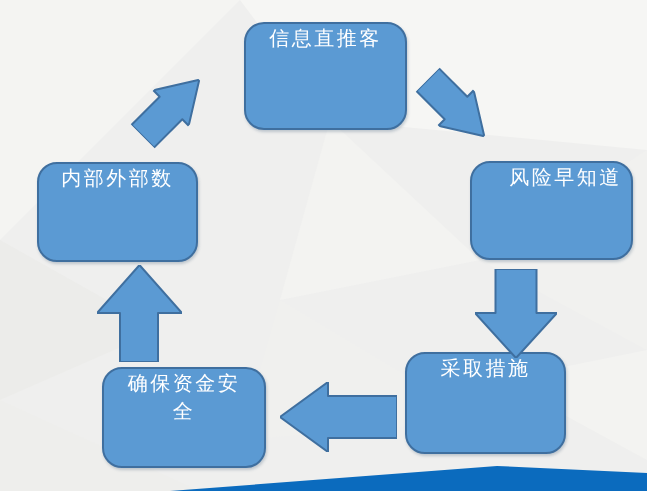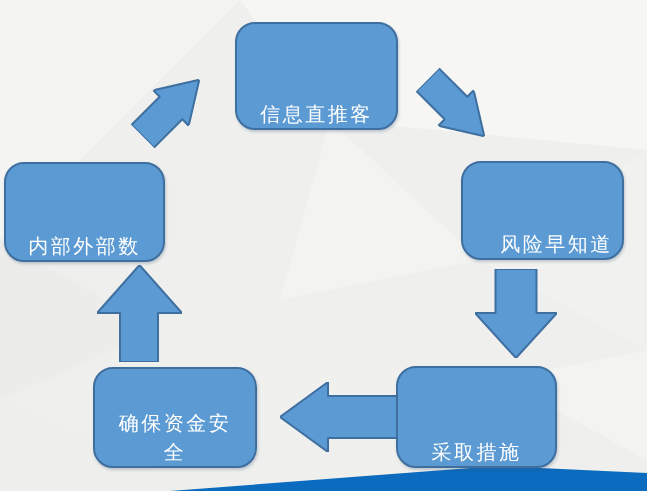--- a/index.html
+++ b/index.html
@@ -5,38 +5,39 @@
   html,body{margin:0;padding:0;background:#ffffff;}
   .stage{
     position:relative;width:647px;height:491px;overflow:hidden;
     background:#efefee;
     font-family:"DejaVu Serif", serif;
   }
   .bg-layer{position:absolute;left:0;top:0;width:647px;height:491px;}
   .node{
     position:absolute;box-sizing:border-box;
     background:#5b9ad3;border:2.5px solid #3f6f9f;border-radius:20px;
-    color:#ffffff;display:flex;align-items:flex-end;justify-content:center;
+    color:#ffffff;display:flex;align-items:flex-start;justify-content:center;
     text-align:center;font-size:20px;line-height:1.42;letter-spacing:2.5px;
     box-shadow:1px 2px 3px rgba(60,90,120,0.28);
+    margin-left:9px;
   }
   .node-label{width:100%;}
   .arrow{position:absolute;}
   .arrow polygon{
     fill:#5b9ad3;stroke:#3f6f9f;stroke-width:2;stroke-linejoin:round;
   }
   .rot45{transform:rotate(45deg);transform-origin:center;}
   .rotm45{transform:rotate(-45deg);transform-origin:center;}
 
   
   .n-info   {left:235px;top:22px; width:163px;height:108px;}
   .n-risk   {left:461px;top:161px;width:163px;height:99px;padding-left:28px;}
-  .n-meas   {left:396px;top:366px;width:161px;height:102px;}
+  .n-meas   {left:396px;top:352px;width:161px;height:102px;}
   .n-fund   {left:93px; top:367px;width:164px;height:101px;font-family:Liberation Serif, serif;}
-  .n-data   {left:4px; top:162px;width:161px;height:100px;}
+  .n-data   {left:28px; top:162px;width:161px;height:100px;}
 
   
   .a-downright{left:416px;top:83px;}
   .a-down     {left:475px;top:269px;}
   .a-left     {left:280px;top:382px;}
   .a-up       {left:97px; top:265px;}
   .a-upright  {left:131px;top:83px;}
 </style>
 </head>
 <body>

